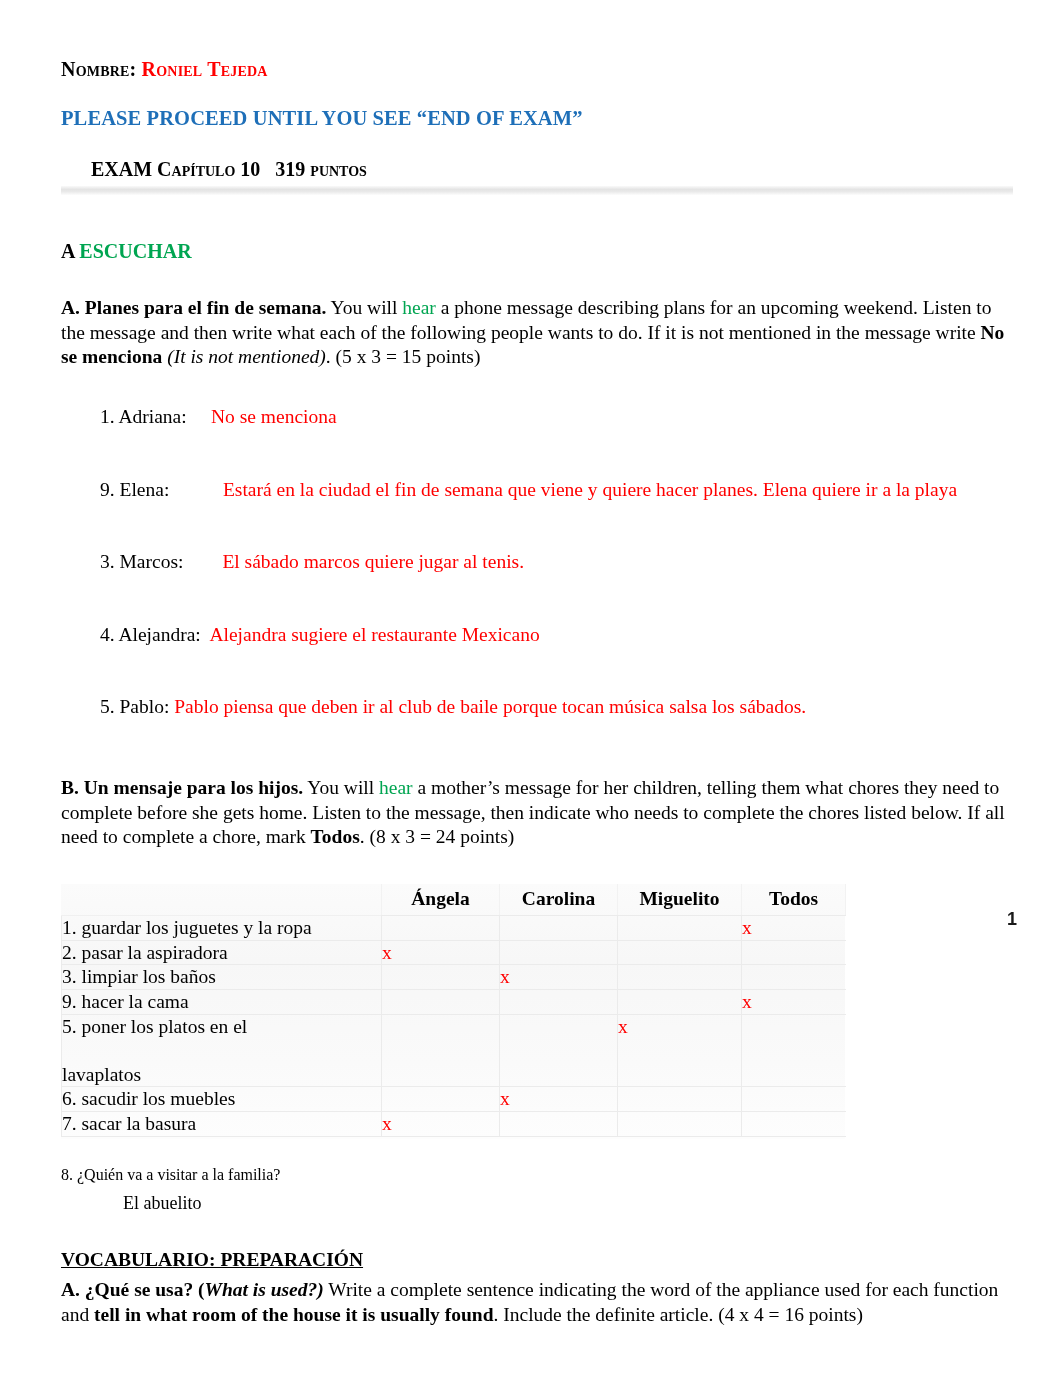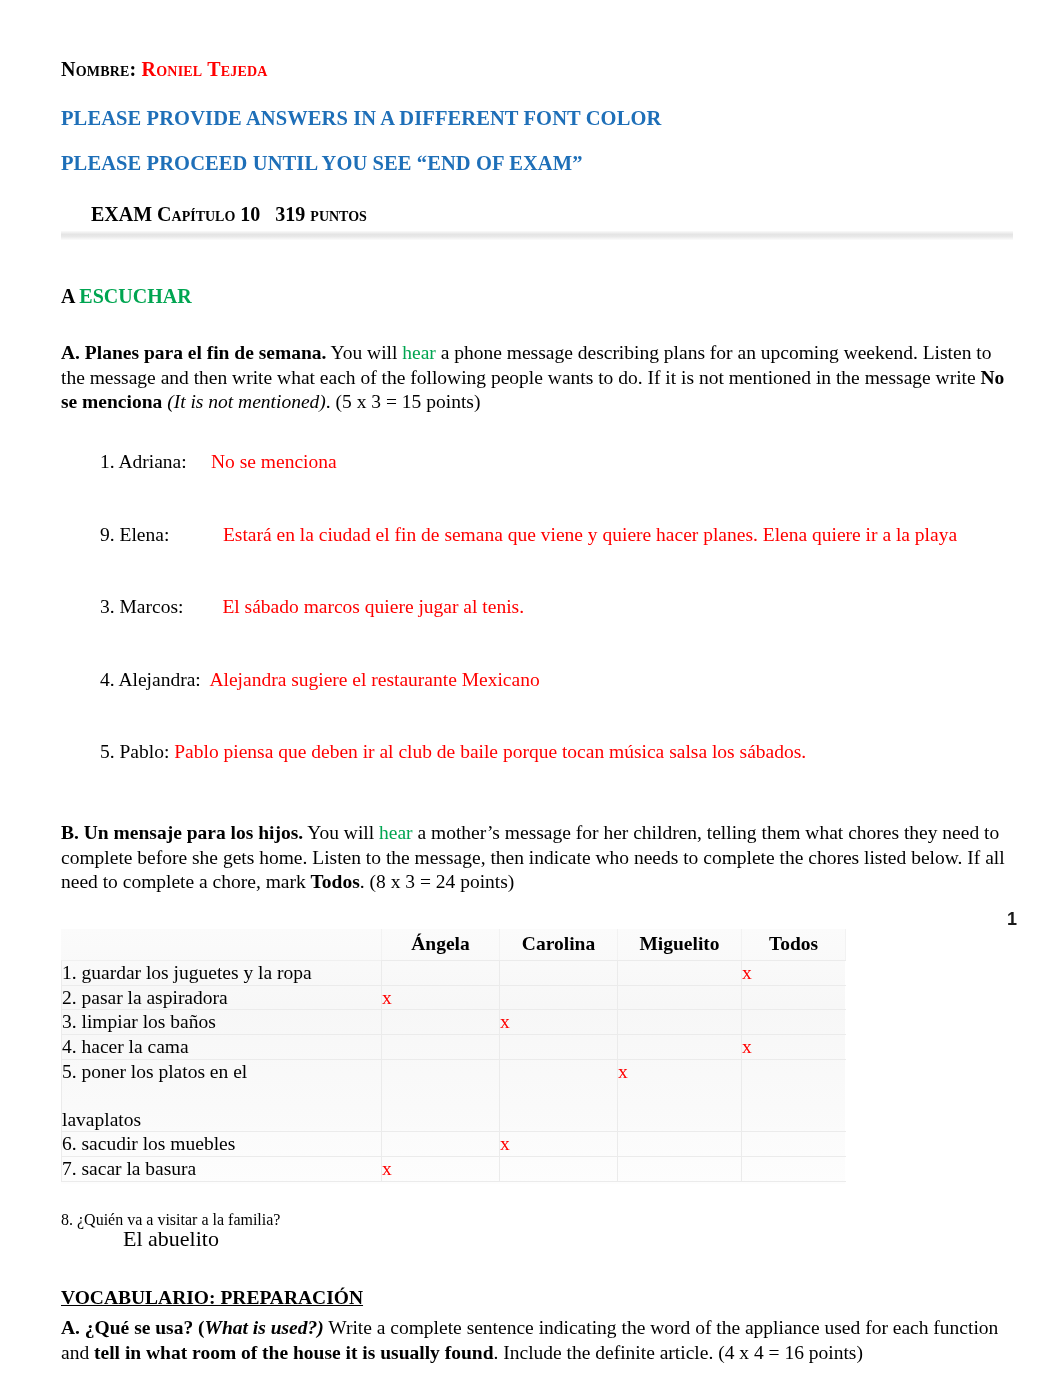--- a/index.html
+++ b/index.html
@@ -155,22 +155,23 @@
 
   tr.tall td { height: 60px; }
 
   
   .q8 {
     margin-top: 28px;
     font-size: 16px;
     line-height: 1.0;
   }
   .q8-answer {
+    margin-top: 11px;
     padding-left: 62px;
-    font-size: 22px;
+    font-size: 18px;
     line-height: 1.0;
   }
   .vocab-heading {
     margin-top: 38px;
     font-size: 19.5px;
     font-weight: bold;
     line-height: 1.0;
     text-decoration: underline;
   }
   .vocab-para {
@@ -193,21 +194,20 @@
 <body>
 
 <div class="page">
   <div class="content">
 
     <div class="nombre-line">
       <span class="black">Nombre:</span>
       <span class="red">Roniel Tejeda</span>
     </div>
 
-    <div class="notice">PLEASE PROVIDE ANSWERS IN A DIFFERENT FONT COLOR</div>
     <div class="notice second">PLEASE PROCEED UNTIL YOU SEE “END OF EXAM”</div>
 
     <div class="exam-title">
       <span class="caps-big">EXAM </span><span>Capítulo 10</span>&nbsp;&nbsp;&nbsp;<span>319 puntos</span>
     </div>
     <div class="divider"></div>
 
     <div class="section-heading">
       <span class="black">A </span><span class="green">ESCUCHAR</span>
     </div>
@@ -271,21 +271,21 @@
             <td class="mark last"></td>
           </tr>
           <tr>
             <td class="chore">3. limpiar los baños</td>
             <td class="mark"></td>
             <td class="mark">x</td>
             <td class="mark"></td>
             <td class="mark last"></td>
           </tr>
           <tr>
-            <td class="chore">4. hacer la cama</td>
+            <td class="chore">9. hacer la cama</td>
             <td class="mark"></td>
             <td class="mark"></td>
             <td class="mark"></td>
             <td class="mark last">x</td>
           </tr>
           <tr class="tall">
             <td class="chore" style="white-space:pre-line;">5. poner los platos en el
 
 lavaplatos</td>
             <td class="mark"></td>

